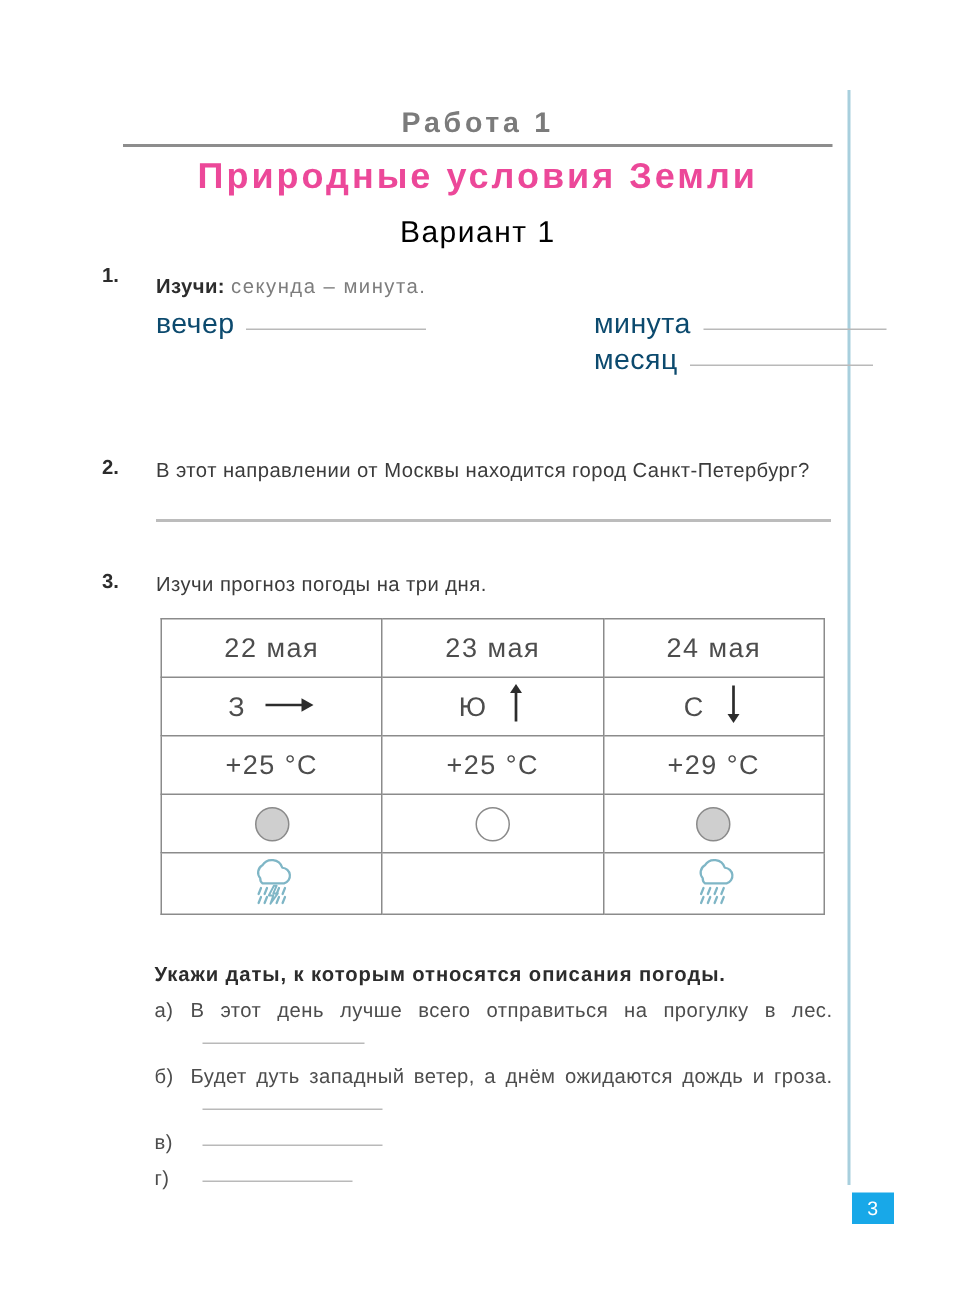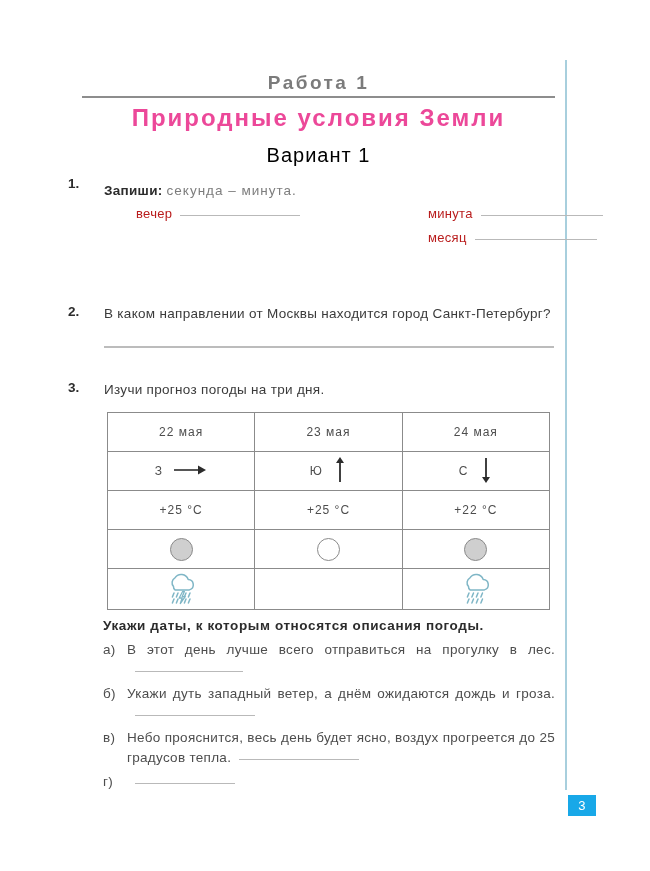--- a/index.html
+++ b/index.html
@@ -145,25 +145,24 @@
     letter-spacing: 1px;
   }
 
   .pairs {
     margin-top: 8px;
     position: relative;
     height: 48px;
   }
   .pair {
     position: absolute;
-    font-size: 13px;
-    color: #b91c1c;
+    font-size: 19px;
+    color: #0c4a6e;
     letter-spacing: 0.3px;
     white-space: nowrap;
-    margin-left: 32px;
   }
   .pair .blank {
     display: inline-block;
     border-bottom: 1.5px solid #b9b9b9;
     vertical-align: 2px;
     margin-left: 8px;
   }
   .p-a { left: 0;   top: 0;  }
   .p-b { left: 0;   top: 24px; }
   .p-c { left: 292px; top: 0;  }
@@ -191,21 +190,21 @@
     left: 107px;
     top: 396px;
     width: 443px;
     border-collapse: collapse;
     table-layout: fixed;
   }
   .wtable td {
     border: 1px solid #8b8b8b;
     text-align: center;
     vertical-align: middle;
-    font-size: 12px;
+    font-size: 18px;
     color: #4d4d4d;
     letter-spacing: 1px;
     padding: 0;
   }
   .r-date td { height: 38px; }
   .r-wind td { height: 38px; }
   .r-temp td { height: 38px; }
   .r-cloud td { height: 38px; }
   .r-prec td { height: 40px; }
 
@@ -236,20 +235,21 @@
     left: 103px;
     top: 602px;
     width: 452px;
   }
   .subs-head {
     font-size: 13.5px;
     font-weight: bold;
     color: #2c2c2c;
     letter-spacing: 0.6px;
     margin-bottom: 7px;
+    margin-top: 24px;
   }
   .sub {
     position: relative;
     margin-top: 4px;
     padding-left: 24px;
     font-size: 13.5px;
     line-height: 20px;
     color: #4d4d4d;
     letter-spacing: 0.3px;
     text-align: justify;
@@ -284,40 +284,40 @@
 
     <div class="work-head">Работа  1</div>
     <div class="work-rule"></div>
     <div class="title">Природные  условия  Земли</div>
     <div class="variant">Вариант 1</div>
 
     <div class="task" id="task1">
       <div class="task-num">1.</div>
       <div class="task-body">
         <div class="example-row">
-          <span class="example-label">Запиши:</span><span class="example-val">секунда  –  минута.</span>
+          <span class="example-label">Изучи:</span><span class="example-val">секунда  –  минута.</span>
         </div>
         <div class="pairs">
           <div class="pair p-a">
             <span>вечер</span><span class="blank"></span>
           </div>
           <div class="pair p-d">
             <span>месяц</span><span class="blank"></span>
           </div>
           <div class="pair p-c">
             <span>минута</span><span class="blank"></span>
           </div>
         </div>
       </div>
     </div>
 
     <div class="task" id="task2">
       <div class="task-num">2.</div>
       <div class="task-body">
-        <div class="q-text">В каком направлении от Москвы находится город Санкт-Петербург?</div>
+        <div class="q-text">В этот направлении от Москвы находится город Санкт-Петербург?</div>
         <div class="answer-rule"></div>
       </div>
     </div>
 
     <div class="task" id="task3">
       <div class="task-num">3.</div>
       <div class="task-body">
         <div class="q-text nojust">Изучи прогноз погоды на три дня.</div>
       </div>
     </div>
@@ -354,21 +354,21 @@
             <svg width="14" height="26" viewBox="0 0 14 26">
               <line x1="7" y1="1" x2="7" y2="21" stroke="#2c2c2c" stroke-width="1.8"></line>
               <polygon points="3,20 7,26 11,20" fill="#2c2c2c"></polygon>
             </svg>
           </span>
         </td>
       </tr>
       <tr class="r-temp">
         <td>+25 °C</td>
         <td>+25 °C</td>
-        <td>+22 °C</td>
+        <td>+29 °C</td>
       </tr>
       <tr class="r-cloud">
         <td>
           <span class="circle filled"></span>
         </td>
         <td>
           <span class="circle empty"></span>
         </td>
         <td>
           <span class="circle filled"></span>
@@ -416,25 +416,25 @@
       </table>
 
     <div class="subs">
       <div class="subs-head">Укажи даты, к которым относятся описания погоды.</div>
 
       <div class="sub">
         <span class="sub-mark">а)</span><span>В этот день лучше всего отправиться на прогулку в лес.</span><span class="blank bl-a"></span>
       </div>
 
       <div class="sub">
-        <span class="sub-mark">б)</span><span>Укажи дуть западный ветер, а днём ожидаются дождь и гроза.</span><span class="blank bl-b"></span>
+        <span class="sub-mark">б)</span><span>Будет дуть западный ветер, а днём ожидаются дождь и гроза.</span><span class="blank bl-b"></span>
       </div>
 
       <div class="sub">
-        <span class="sub-mark">в)</span><span>Небо прояснится, весь день будет ясно, воздух прогреется до 25 градусов тепла.</span><span class="blank bl-c"></span>
+        <span class="sub-mark">в)</span><span class="blank bl-c"></span>
       </div>
 
       <div class="sub">
         <span class="sub-mark">г)</span><span class="blank bl-d"></span>
       </div>
     </div>
 
   </div>
 </div>
 

